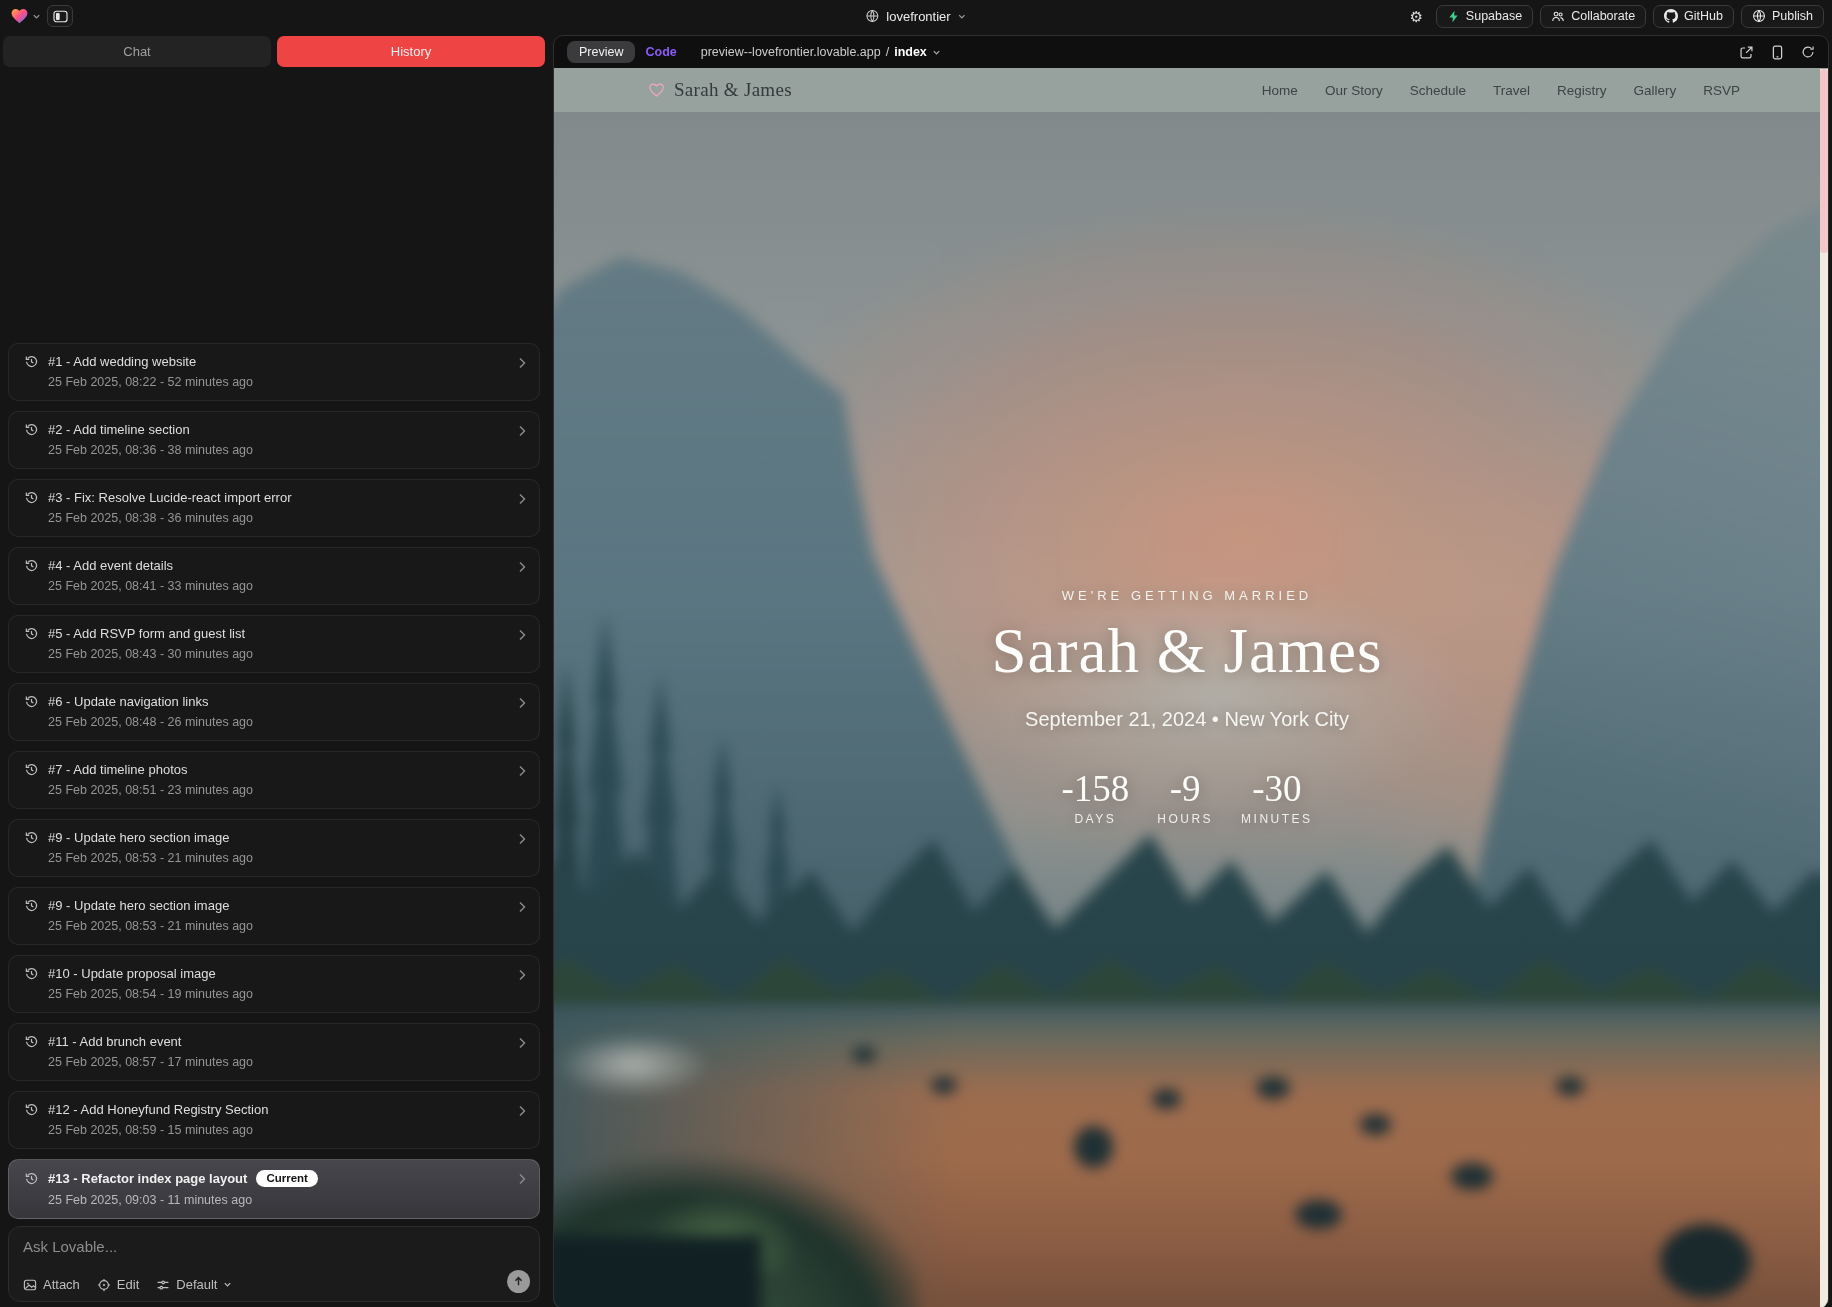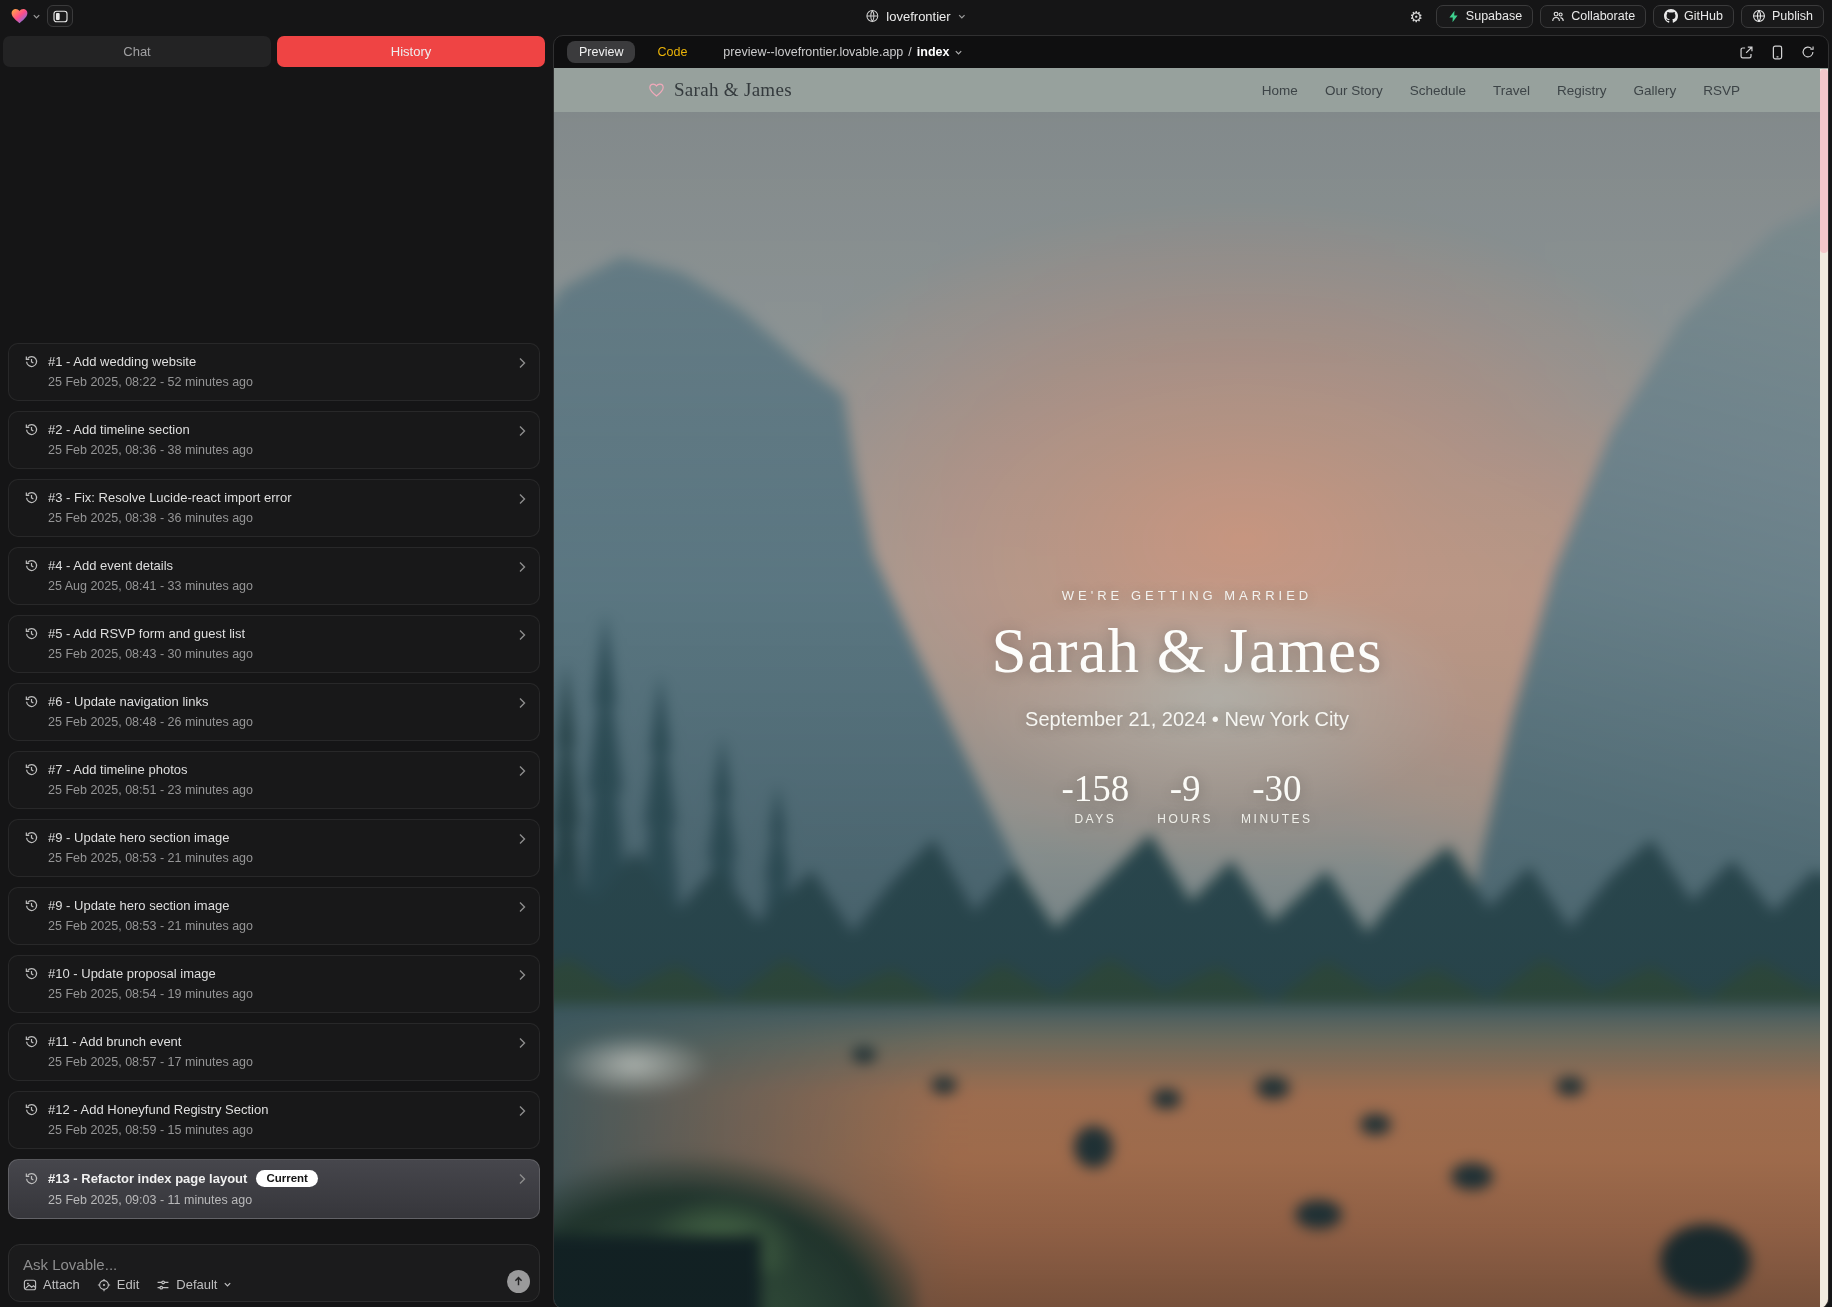--- a/index.html
+++ b/index.html
@@ -41,37 +41,37 @@
   .hcard-title { font-size:13px; color:#dfdfdf; white-space:nowrap; }
   .hcard-meta { margin-left:24px; margin-top:6px; font-size:12.5px; color:#959596; }
   .hcard .chev-r { position:absolute; right:12px; top:13px; color:#8d8d8d; }
   .hist-ic { color:#bdbdbd; flex:0 0 auto; }
   .hcard-current { background:linear-gradient(180deg,#46464c,#36363b); border-color:rgba(255,255,255,.16); }
   .hcard-current .hcard-title { color:#f0f0f0; font-weight:700; }
   .hcard-current .hcard-meta { color:#b9b9ba; }
   .badge-current { background:#fff; color:#141414; font-size:11.5px; font-weight:700;
     padding:3px 10px; border-radius:999px; line-height:1; }
 
-  .composer { position:absolute; left:8px; right:8px; bottom:5px; height:58px;
+  .composer { position:absolute; left:8px; right:8px; bottom:5px; height:76px;
     border:1px solid #2d2d2e; border-radius:12px; background:#1b1b1c; padding:11px 14px 9px; }
   .composer textarea { width:90%; background:transparent; border:none; outline:none; resize:none;
     font-family:"Liberation Sans",sans-serif; font-size:15px; color:#dddddd; height:20px; }
   .composer textarea::placeholder { color:#8d8d8e; }
   .composer-row { position:absolute; left:14px; bottom:9px; display:flex; align-items:center; gap:17px;
     color:#bfbfc0; font-size:13px; }
   .composer-item { display:flex; align-items:center; gap:6px; cursor:pointer; }
   .send-btn { position:absolute; right:9px; bottom:8px; width:23px; height:23px; border-radius:50%;
     background:#9a9a9b; color:#232324; display:flex; align-items:center; justify-content:center; cursor:pointer; }
 
   
   .pane { position:absolute; left:553px; top:35px; width:1276px; height:1274px;
     border:1px solid #303031; border-radius:10px; background:#0f0f10; overflow:hidden; }
   .pane-toolbar { position:absolute; top:0; left:0; right:0; height:32px; display:flex; align-items:center; padding:0 13px; }
   .pill { background:#3b3b3d; color:#f1f1f1; font-size:12.5px; padding:4px 12px; border-radius:8px; cursor:pointer; }
-  .code-tab { color:#eab308; font-size:12.5px; padding:4px 22px; cursor:pointer; }
+  .code-tab { color:#8b5cf6; font-size:12.5px; padding:4px 10px; cursor:pointer;font-weight:bold; }
   .url { display:flex; align-items:center; gap:5px; margin-left:14px; color:#cccccd; font-size:12.5px; }
   .url b { color:#fff; font-weight:700; }
   .pane-icons { margin-left:auto; display:flex; align-items:center; gap:17px; color:#d2d2d3; }
   .pane-icons > * { cursor:pointer; }
 
   
   .site { position:absolute; top:32px; left:0; right:0; bottom:0; overflow:hidden; background:#6d8289; }
   .site-header { position:absolute; top:0; left:0; right:0; height:44px; background:#97a19d; z-index:5;
     display:flex; align-items:center; }
   .site-logo { position:absolute; left:94px; display:flex; align-items:center; gap:9px;
@@ -308,21 +308,21 @@
       <div class="hcard-row">
           <span class="hist-ic">
             <svg width="15" height="15" viewBox="0 0 16 16" fill="none" stroke="currentColor" stroke-width="1.3">
               <path d="M2.5 2.6v3.1h3.1"></path>
               <path d="M2.8 8.2a5.3 5.3 0 1 0 1.1-3.4"></path>
               <path d="M8 5.2v3.1l2 1.2"></path>
             </svg>
           </span>
           <span class="hcard-title">#4 - Add event details</span>
         </div>
-      <div class="hcard-meta">25 Aug 2025, 08:41 - 33 minutes ago</div>
+      <div class="hcard-meta">25 Feb 2025, 08:41 - 33 minutes ago</div>
       <span class="chev-r">
           <svg width="10" height="12" viewBox="0 0 8 12">
             <path d="M2 1.5 6.5 6 2 10.5" stroke="currentColor" fill="none" stroke-width="1.4"></path>
           </svg>
         </span>
     </div>
     <div class="hcard">
       <div class="hcard-row">
           <span class="hist-ic">
             <svg width="15" height="15" viewBox="0 0 16 16" fill="none" stroke="currentColor" stroke-width="1.3">

